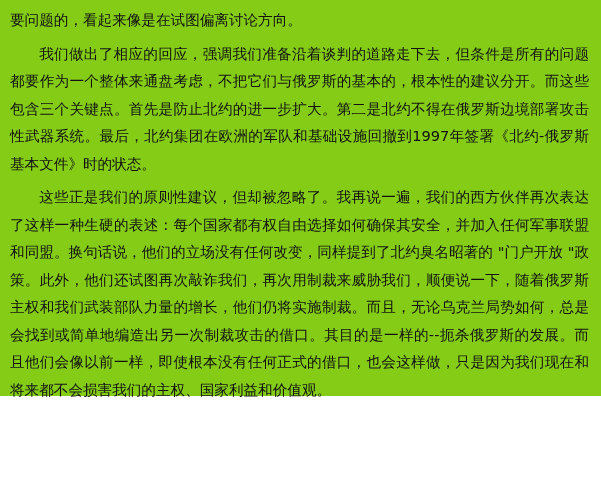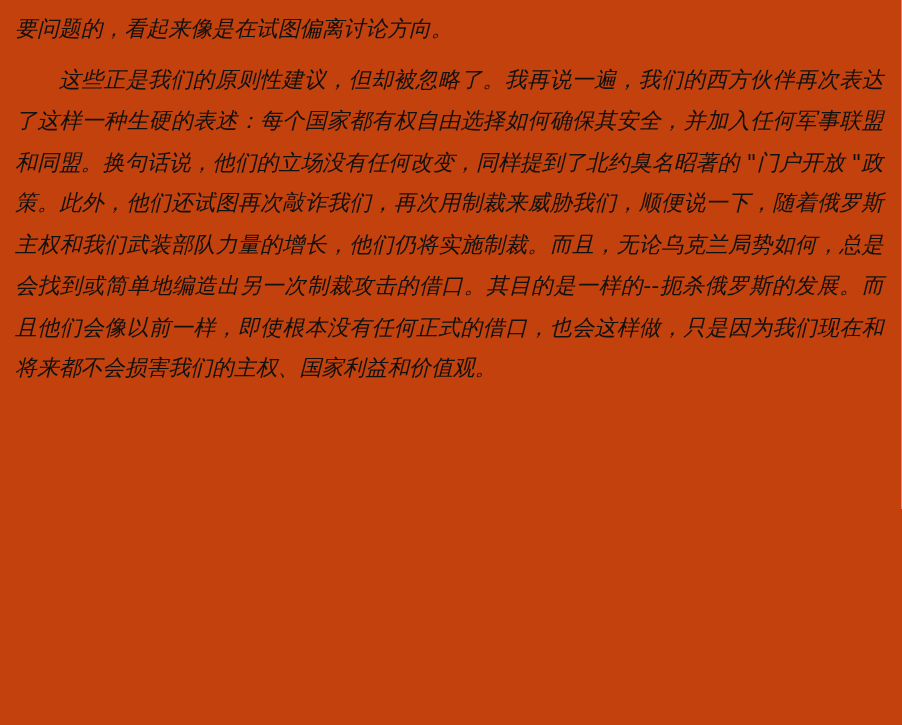--- a/index.html
+++ b/index.html
@@ -8,25 +8,24 @@
     background: #ffffff;
   }
   body {
     width: 601px;
     height: 483px;
     overflow: hidden;
     font-family: "DejaVu Sans", "Liberation Sans", sans-serif;
   }
   .page {
     width: 601px;
-    height: 483px;
+    height: 396px;
     box-sizing: border-box;
     padding: 6px 12px 0 10px;
-    background: #c2410c;
-    font-style: italic;
+    background: #84cc16;
   }
   .para {
     margin: 0 0 0 0;
     color: #111111;
     font-size: 14.6px;
     line-height: 27.5px;
     text-align: justify;
     text-justify: inter-ideograph;
     word-break: break-all;
   }
@@ -35,14 +34,15 @@
   }
   .indent {
     text-indent: 2em;
   }
 </style>
 </head>
 <body>
 
 <div class="page">
   <p class="para">要问题的，看起来像是在试图偏离讨论方向。</p>
+  <p class="para indent">我们做出了相应的回应，强调我们准备沿着谈判的道路走下去，但条件是所有的问题都要作为一个整体来通盘考虑，不把它们与俄罗斯的基本的，根本性的建议分开。而这些包含三个关键点。首先是防止北约的进一步扩大。第二是北约不得在俄罗斯边境部署攻击性武器系统。最后，北约集团在欧洲的军队和基础设施回撤到1997年签署《北约-俄罗斯基本文件》时的状态。</p>
   <p class="para indent">这些正是我们的原则性建议，但却被忽略了。我再说一遍，我们的西方伙伴再次表达了这样一种生硬的表述：每个国家都有权自由选择如何确保其安全，并加入任何军事联盟和同盟。换句话说，他们的立场没有任何改变，同样提到了北约臭名昭著的 "门户开放 "政策。此外，他们还试图再次敲诈我们，再次用制裁来威胁我们，顺便说一下，随着俄罗斯主权和我们武装部队力量的增长，他们仍将实施制裁。而且，无论乌克兰局势如何，总是会找到或简单地编造出另一次制裁攻击的借口。其目的是一样的--扼杀俄罗斯的发展。而且他们会像以前一样，即使根本没有任何正式的借口，也会这样做，只是因为我们现在和将来都不会损害我们的主权、国家利益和价值观。</p>
 </div>
 
 </body></html>

